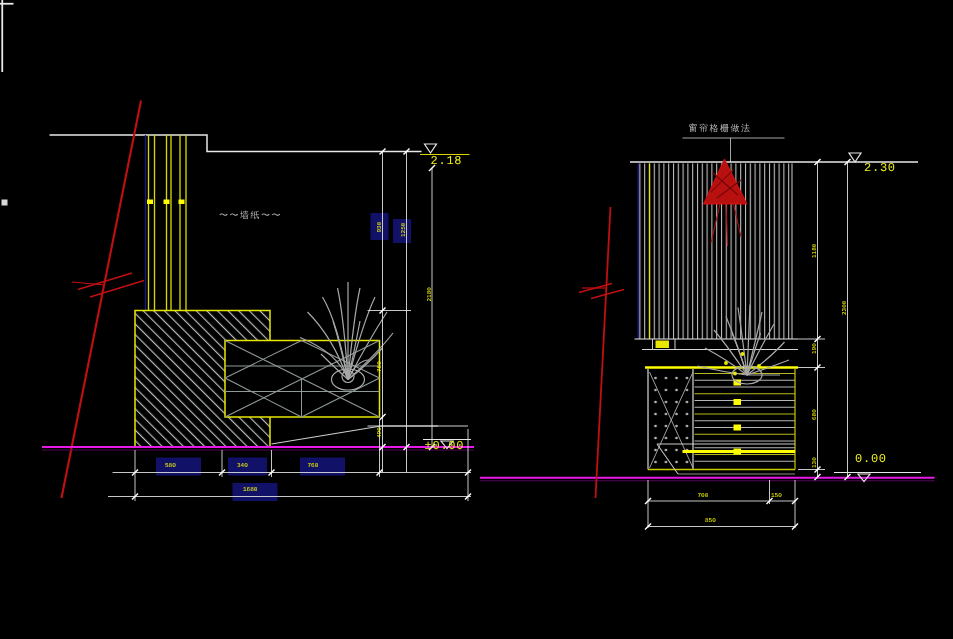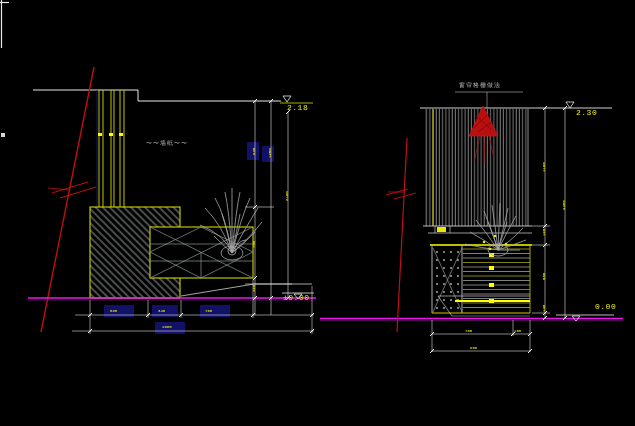--- a/index.html
+++ b/index.html
@@ -325,21 +325,21 @@
 <span class="txt dim" style="left:162px;top:325px">1680</span>
 
 <span class="txt dimv" style="left:252px;top:155px">930</span>
 <span class="txt dimv" style="left:252px;top:248px">760</span>
 <span class="txt dimv" style="left:252px;top:292px">490</span>
 <span class="txt dimv" style="left:268px;top:158px">1250</span>
 <span class="txt dimv" style="left:285px;top:201px">2180</span>
 
 <span class="txt note" style="left:459px;top:83px">窗帘格栅做法</span>
 <span class="txt lvl" style="left:576px;top:109px">2.30</span>
-<span class="txt lvl" style="left:595px;top:303px">0.00</span>
+<span class="txt lvl" style="left:570px;top:303px">0.00</span>
 
 <span class="txt dim" style="left:465px;top:329px">700</span>
 <span class="txt dim" style="left:514px;top:329px">150</span>
 <span class="txt dim" style="left:470px;top:346px">850</span>
 
 <span class="txt dimv" style="left:542px;top:172px">1180</span>
 <span class="txt dimv" style="left:542px;top:236px">190</span>
 <span class="txt dimv" style="left:542px;top:280px">680</span>
 <span class="txt dimv" style="left:542px;top:312px">130</span>
 <span class="txt dimv" style="left:562px;top:210px">2300</span>

